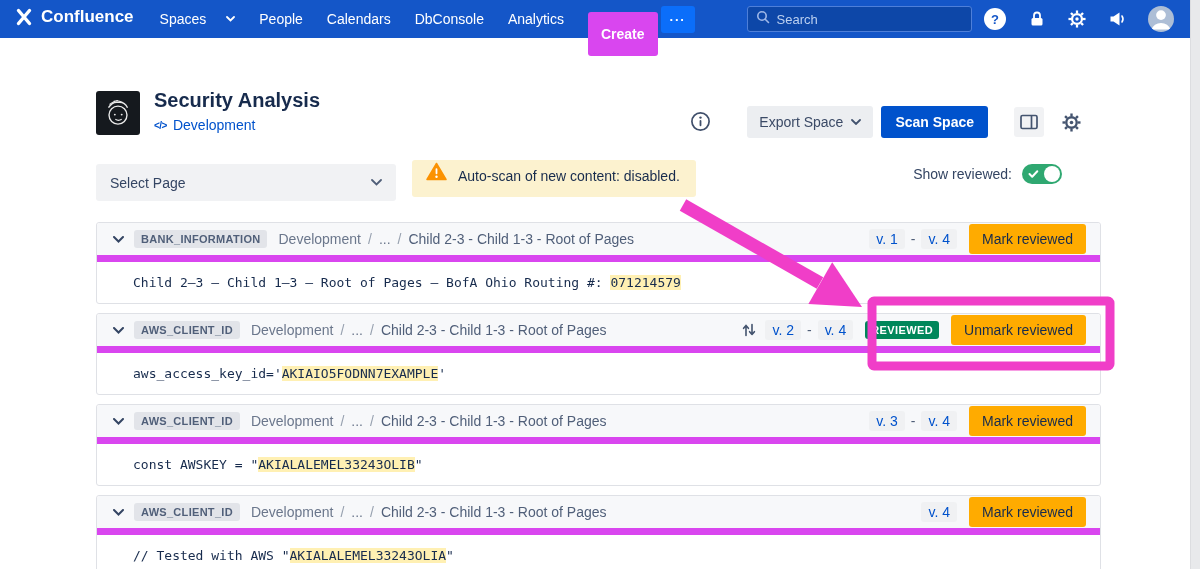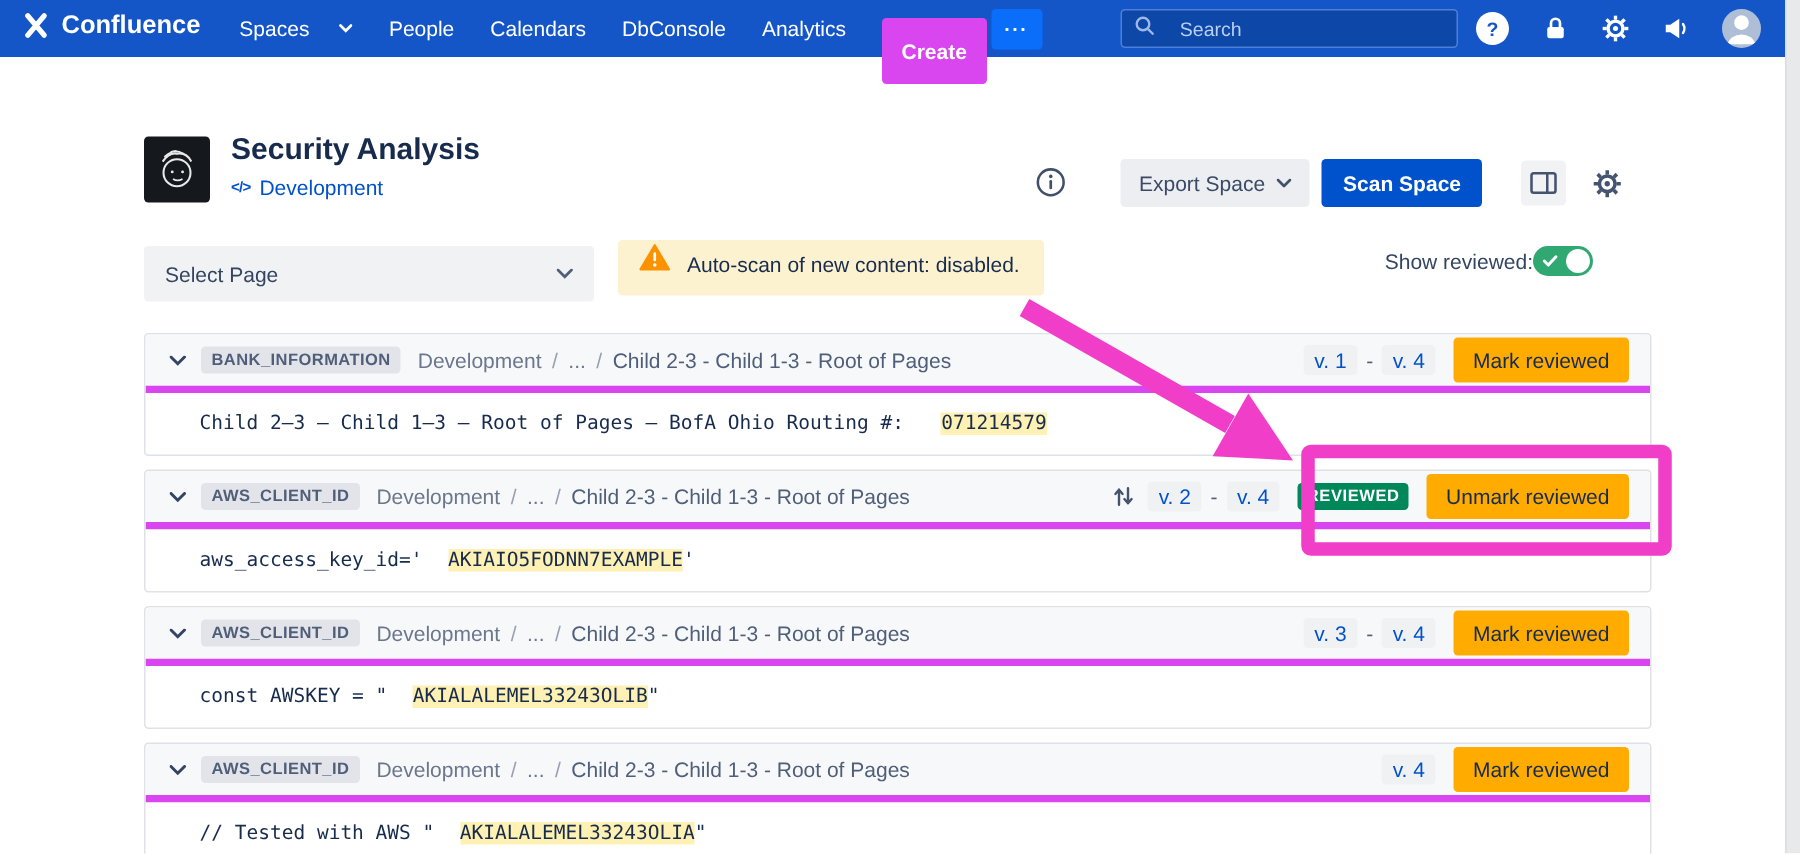--- a/index.html
+++ b/index.html
@@ -7,21 +7,21 @@
   body { font-family:"Liberation Sans",sans-serif; background:#fff; color:#172B4D; position:relative; overflow:hidden; }
   .page { position:absolute; inset:0; background:#fff; }
 
   
   .navbar { position:absolute; top:0; left:0; width:1190px; height:38px; background:#1456C8; display:flex; align-items:center; padding:0 16px 0 14px; }
   .brand { display:flex; gap:7px; color:#fff; font-size:17px; font-weight:700; cursor:pointer; }
   .nav-links { display:flex; align-items:center; margin-left:14px; }
   .nav-link { color:#fff; font-size:14px; margin:0 12px; display:flex; align-items:center; gap:20px; cursor:pointer; white-space:nowrap; }
   .btn-create { margin-left:12px; background:#d946ef; color:#fff; font-size:14px; font-weight:600; padding:14px 13px; border-radius:3px; border:none; cursor:pointer;margin-top:30px; }
   .btn-more { margin-left:3px; background:#0B6EFA; color:#fff; font-size:13px; font-weight:700; letter-spacing:1px; padding:6px 9px; border-radius:3px; border:none; cursor:pointer; }
-  .search-box { margin-left:52px; width:225px; height:26px; background:#0D47A8; border:1px solid #4E7FD9; border-radius:3px; display:flex; align-items:center; padding:0 8px; gap:17px; }
+  .search-box { margin-left:52px; width:225px; height:26px; background:#0D47A8; border:1px solid #4E7FD9; border-radius:3px; display:flex; align-items:center; padding:0 8px; gap:7px; }
   .search-box input { background:transparent; border:none; outline:none; color:#EAF1FC; font-size:13px; width:100%; }
   .search-box input::placeholder { color:#BBD0F0; }
   .nav-icons { margin-left:auto; display:flex; align-items:center; gap:21px; }
   .nav-icon { display:flex; align-items:center; justify-content:center; cursor:pointer; }
   .help-icon { width:22px; height:22px; border-radius:50%; background:#fff; color:#1456C8; font-size:13px; font-weight:700; display:flex; align-items:center; justify-content:center; }
   .avatar { width:26px; height:26px; border-radius:50%; background:#ADBED6; display:flex; align-items:center; justify-content:center; overflow:hidden; }
 
   
   .space-icon { position:absolute; left:96px; top:91px; width:44px; height:44px; border-radius:3px; background:#15191E; display:flex; align-items:center; justify-content:center; }
   .page-title { position:absolute; left:154px; top:89px; font-size:20px; font-weight:700; color:#172B4D; }
@@ -31,44 +31,44 @@
   .info-icon { position:absolute; left:690px; top:111px; cursor:pointer; }
   .header-actions { position:absolute; top:106px; right:114px; display:flex; align-items:center; }
   .btn-export { background:#ECEEF1; border:none; border-radius:3px; color:#3B4A66; font-size:14px; padding:8px 12px; display:flex; align-items:center; gap:8px; cursor:pointer; }
   .btn-scan { margin-left:8px; background:#0052CC; border:none; border-radius:3px; color:#fff; font-size:14px; font-weight:600; padding:8px 14px; cursor:pointer; }
   .btn-panel { margin-left:26px; width:30px; height:30px; background:#F1F2F4; border:none; border-radius:3px; display:flex; align-items:center; justify-content:center; cursor:pointer; }
   .btn-gear { margin-left:12px; width:30px; height:30px; background:transparent; border:none; display:flex; align-items:center; justify-content:center; cursor:pointer; }
 
   
   .select-page { position:absolute; left:96px; top:164px; width:300px; height:37px; background:#F1F2F4; border-radius:3px; display:flex; align-items:center; justify-content:space-between; padding:0 14px; font-size:14px; color:#344563; cursor:pointer; }
   .warning-banner { position:absolute; left:412px; top:160px; height:37px; background:#FCF2CF; border-radius:3px; display:flex; align-items:flex-end; gap:11px; padding:0 16px 13px 14px; font-size:14px; color:#172B4D; }
-  .show-reviewed { position:absolute; top:164px; right:138px; display:flex; align-items:center; gap:0; font-size:14px; color:#344563; }
+  .show-reviewed { position:absolute; top:164px; right:138px; display:flex; align-items:center; gap:10px; font-size:14px; color:#344563; }
   .toggle { position:relative; width:40px; height:20px; border-radius:10px; background:#2FA871; cursor:pointer; }
   .toggle .knob { position:absolute; right:2px; top:2px; width:16px; height:16px; border-radius:50%; background:#fff; }
   .toggle svg { position:absolute; left:6px; top:5px; }
 
   
   .findings { position:absolute; left:96px; top:222px; width:1005px; }
   .finding { border:1px solid #DFE1E6; border-radius:3px; background:#fff; margin-bottom:9px; }
-  .finding-header { height:39px; display:flex; align-items:center; padding:0 14px 0 16px; background:#F7F8FA; border-bottom:5px solid #d946ef; border-radius:3px 3px 0 0; }
+  .finding-header { height:39px; display:flex; align-items:center; padding:0 14px 0 16px; background:#F7F8FA; border-bottom:7px solid #d946ef; border-radius:3px 3px 0 0; }
   .chev { display:flex; align-items:center; margin-right:10px; cursor:pointer; }
   .badge-type { background:#E2E4E9; color:#505F79; font-size:11px; font-weight:700; letter-spacing:0.3px; padding:3px 7px; border-radius:3px; margin-right:11px; white-space:nowrap; }
   .crumbs { display:flex; align-items:center; gap:7px; font-size:14px; white-space:nowrap; }
   .crumb-space { color:#6B778C; text-decoration:none; cursor:pointer; }
   .crumb-sep { color:#97A0AF; }
   .crumb-ellipsis { color:#6B778C; text-decoration:none; cursor:pointer; }
   .crumb-page { color:#505F79; text-decoration:none; cursor:pointer; }
   .spacer { flex:1; }
   .compare-icon { display:flex; align-items:center; margin-right:8px; cursor:pointer; }
   .chip { background:#F0F1F3; color:#0052CC; font-size:14px; padding:2px 7px; border-radius:3px; text-decoration:none; cursor:pointer; white-space:nowrap; }
   .dash { color:#505F79; margin:0 6px; font-size:14px; }
   .badge-reviewed { background:#00875A; color:#fff; font-size:11px; font-weight:700; letter-spacing:0.4px; padding:3px 6px; border-radius:3px; margin-left:12px; white-space:nowrap; }
   .btn-review { background:#FFAB00; border:none; border-radius:3px; color:#172B4D; font-size:14px; font-weight:500; padding:7px 13px; margin-left:12px; cursor:pointer; white-space:nowrap; }
   .finding-body { padding:13px 16px 13px 36px; font-family:"DejaVu Sans Mono",monospace; font-size:13px; color:#172B4D; white-space:nowrap; }
-  .hl { background:#FFF0B3;margin-left:17px; }
+  .hl { background:#FFF0B3; }
 
   
   .annotation { position:absolute; inset:0; pointer-events:none; z-index:50; }
 
   
   .scroll-strip { position:absolute; right:0; top:0; width:10px; height:569px; background:#E8E9EB; border-left:1px solid #DCDDE0; }
 </style>
 </head>
 <body>
 

